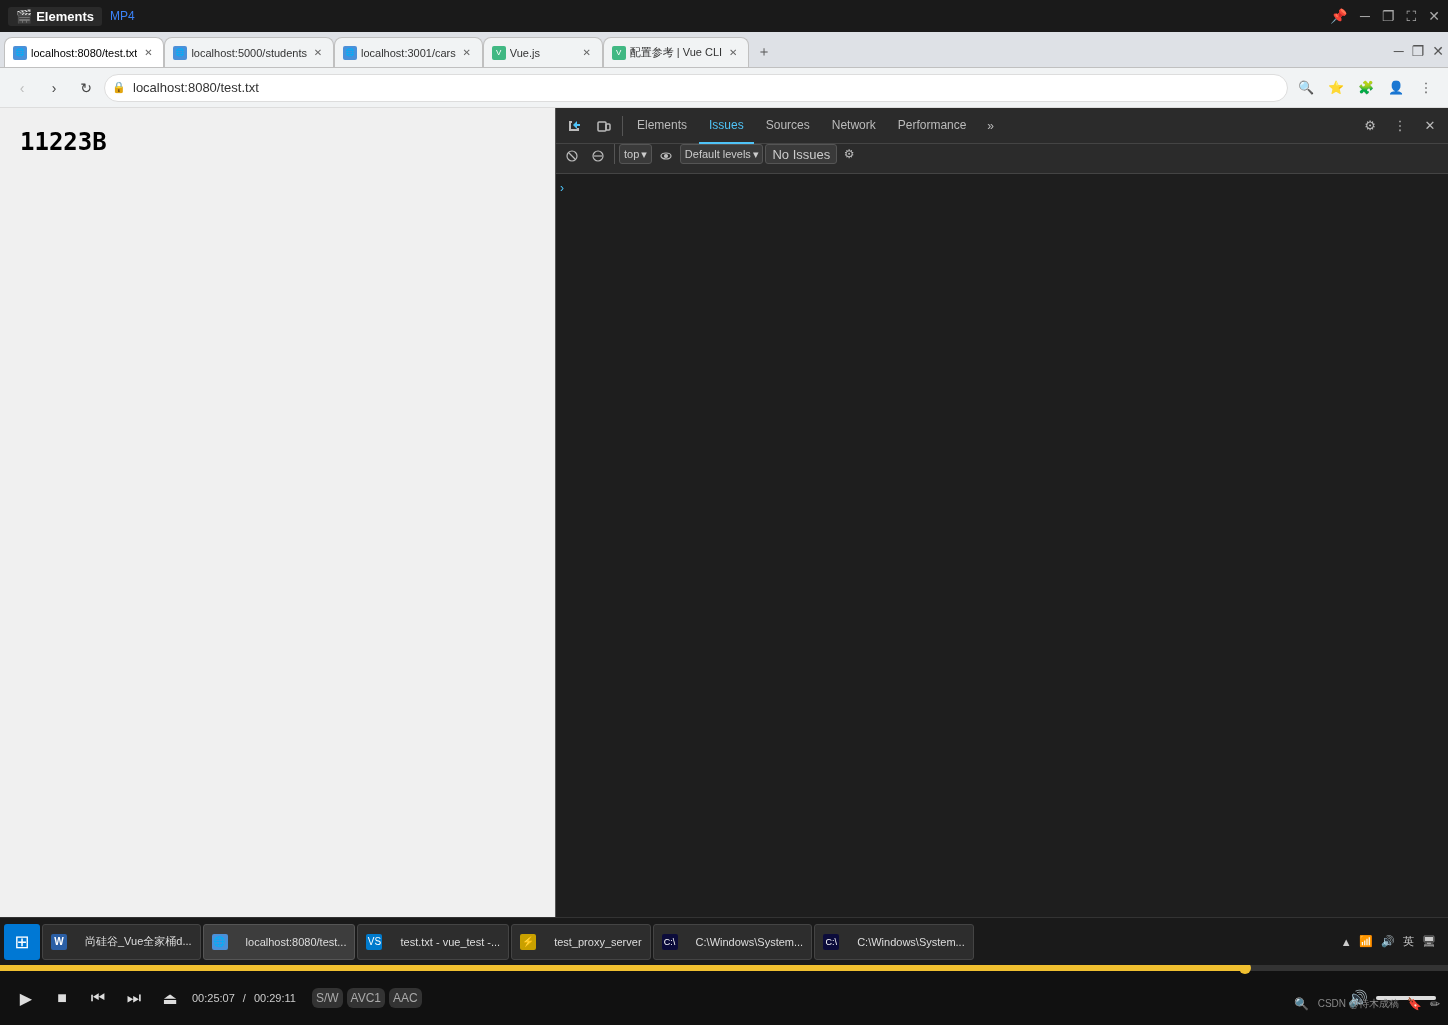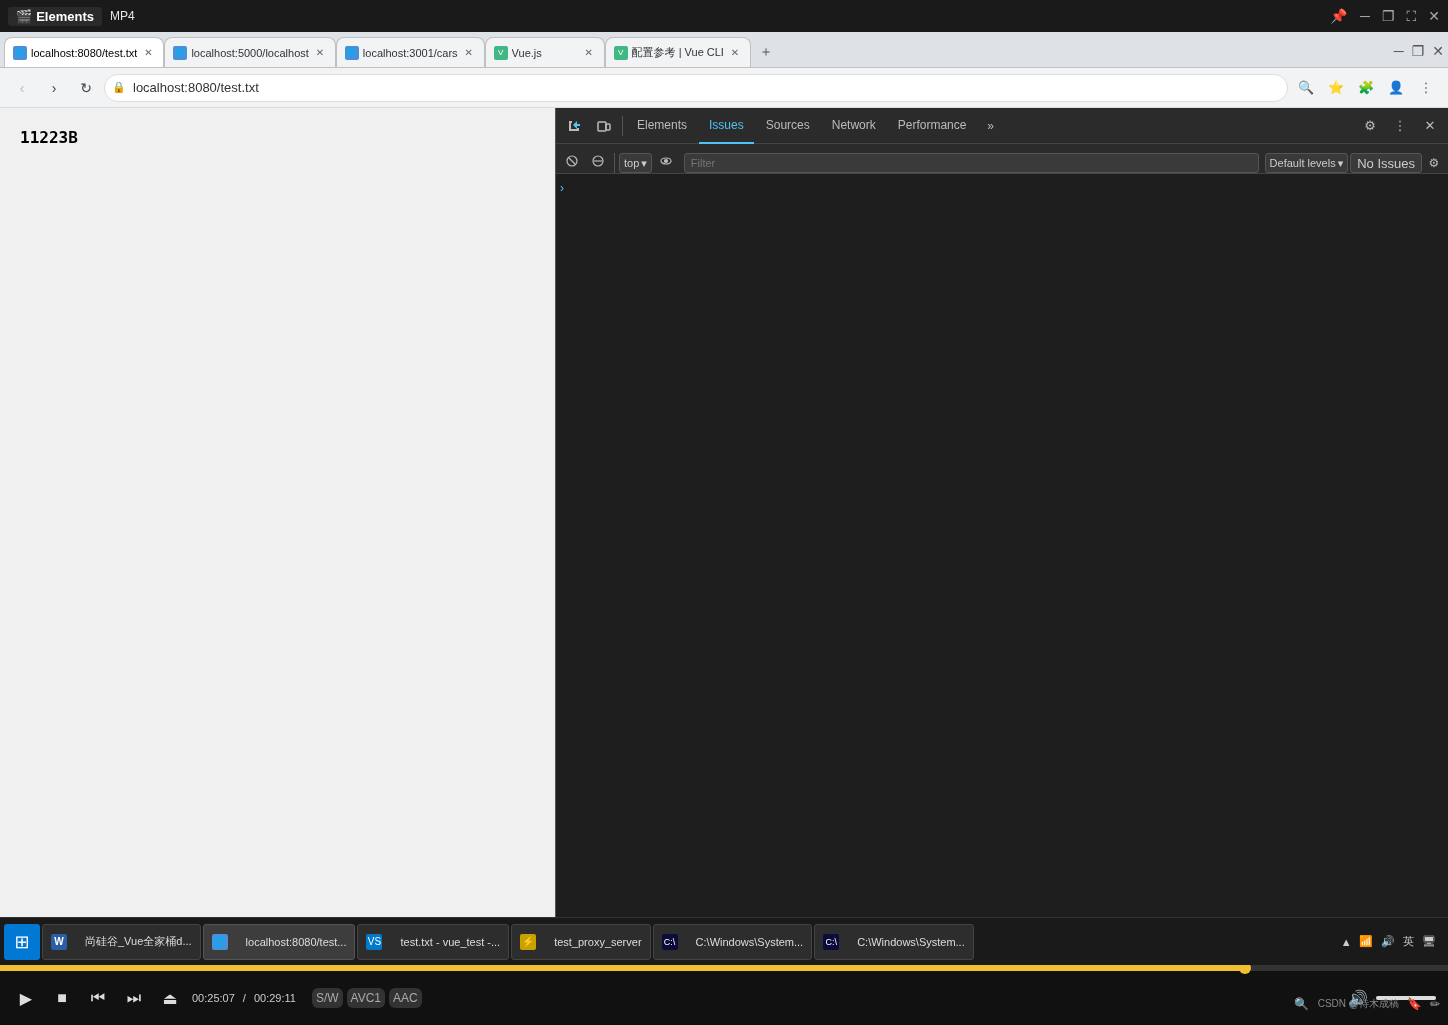--- a/index.html
+++ b/index.html
@@ -21,21 +21,21 @@
       align-items: center;
       gap: 4px;
       background: #2a2a2a;
       padding: 2px 8px;
       border-radius: 3px;
       color: #fff;
       font-weight: bold;
       font-size: 13px;
     }
     .title-bar-format {
-      color: #e5e5e5;
+      color: #3b82f6;
       font-size: 12px;
     }
     .title-bar-filename {
       color: #eee;
       font-size: 12px;
       flex: 1;
     }
     .title-bar-controls {
       display: flex;
       gap: 12px;
@@ -217,21 +217,21 @@
     }
 
     
     .page-content {
       flex: 0 0 555px;
       background: #f0f0f0;
       padding: 20px;
       overflow-y: auto;
     }
     .page-text {
-      font-size: 16px;
+      font-size: 24px;
       font-weight: bold;
       color: #000;
       font-family: monospace;
     }
 
     
     .devtools {
       flex: 1;
       background: #2b2b2b;
       display: flex;
@@ -313,21 +313,21 @@
       align-items: center;
       justify-content: center;
       border-radius: 3px;
     }
 
     
     .console-toolbar {
       height: 30px;
       background: #2b2b2b;
       display: flex;
-      align-items: flex-end;
+      align-items: flex-start;
       padding: 0 4px;
       border-bottom: 1px solid #444;
       gap: 2px;
     }
     .console-toolbar-btn {
       width: 24px;
       height: 24px;
       border: none;
       background: transparent;
       cursor: pointer;
@@ -613,21 +613,21 @@
   <div class="tab-bar">
 
     <div class="browser-tab active">
       <div class="tab-favicon" style="background:#4a90d9;font-size:8px;color:#fff">🌐</div>
       <span class="tab-label">localhost:8080/test.txt</span>
       <span class="tab-close">✕</span>
     </div>
 
     <div class="browser-tab">
       <div class="tab-favicon">🌐</div>
-      <span class="tab-label">localhost:5000/localhost</span>
+      <span class="tab-label">localhost:5000/students</span>
       <span class="tab-close">✕</span>
     </div>
 
     <div class="browser-tab">
       <div class="tab-favicon">🌐</div>
       <span class="tab-label">localhost:3001/cars</span>
       <span class="tab-close">✕</span>
     </div>
 
     <div class="browser-tab">
@@ -730,21 +730,20 @@
         <div class="console-context-selector">
           <span>top</span>
           <span>▾</span>
         </div>
         <button class="console-toolbar-btn" title="Eye">
           <svg width="12" height="12" viewBox="0 0 12 12" fill="none" stroke="#bbb" stroke-width="1.2">
               <ellipse cx="6" cy="6" rx="5" ry="3"></ellipse>
               <circle cx="6" cy="6" r="1.5" fill="#bbb"></circle>
             </svg>
         </button>
-        <input type="text" class="console-filter" placeholder="Filter" style="">
         <div class="console-levels">
           <span>Default levels</span>
           <span>▾</span>
         </div>
         <div class="console-issues">
           <span>No Issues</span>
         </div>
         <button class="console-settings" title="Console settings">⚙</button>
       </div>
 

